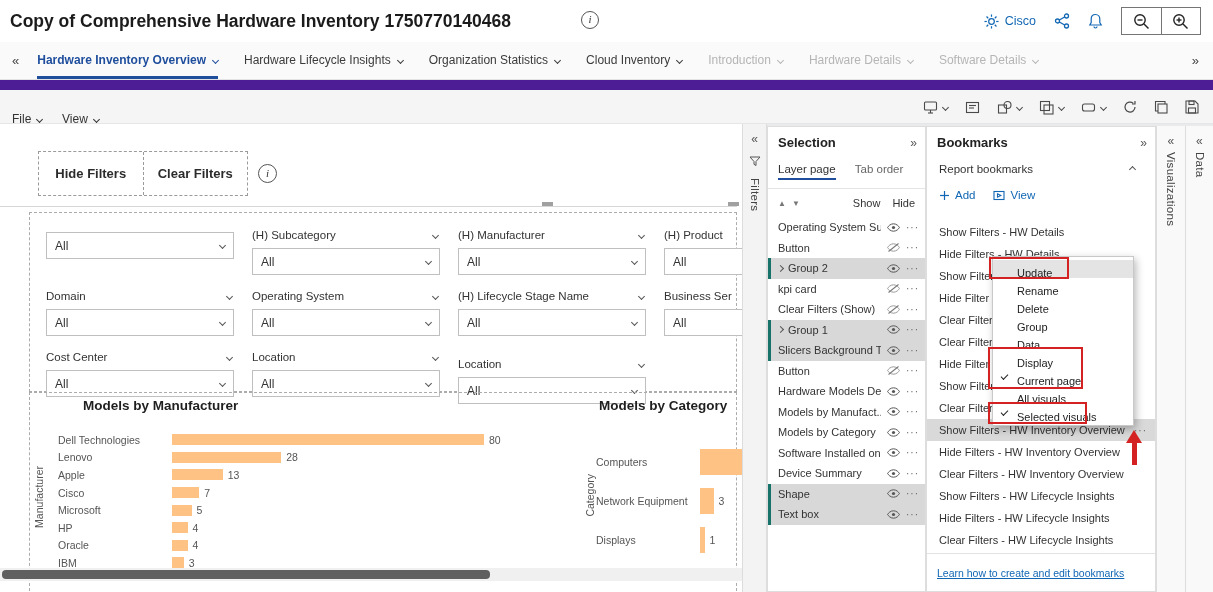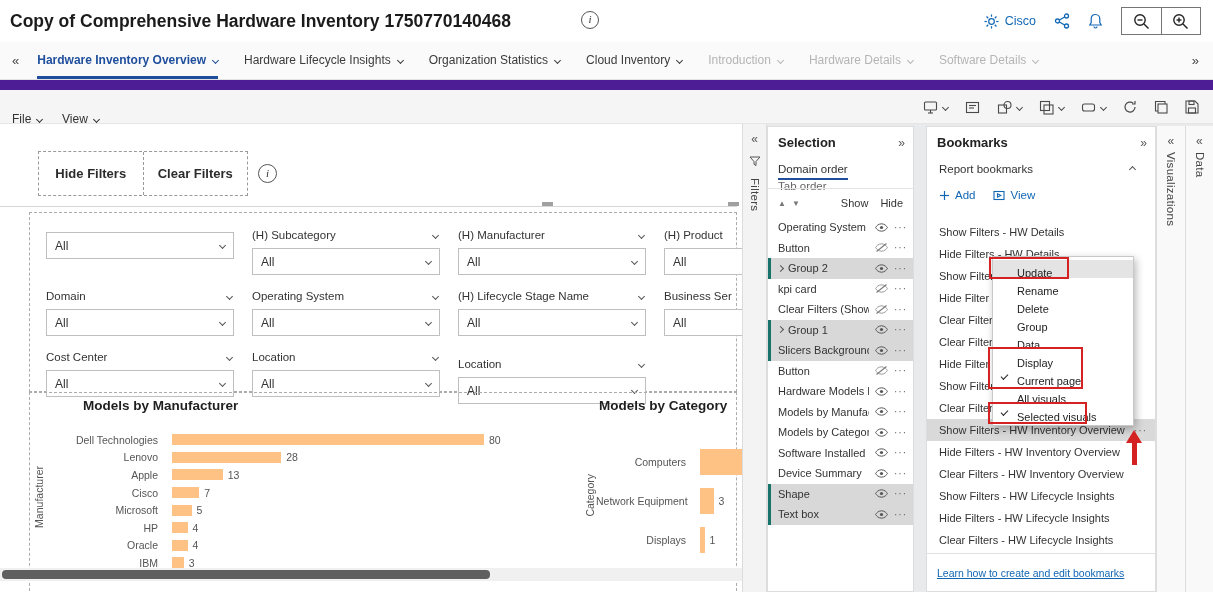--- a/index.html
+++ b/index.html
@@ -59,39 +59,39 @@
   .slicer-head { display:flex; align-items:center; justify-content:space-between; height:16px; color:#333; }
   .slicer-label { font-size:11.5px; white-space:nowrap; }
   .slicer-head .chev { color:#555; margin-right:2px; }
   .slicer-box { margin-top:5px; height:27px; border:1px solid #bfbfbf; background:#fff; display:flex; align-items:center; padding:0 8px; cursor:pointer; }
   .slicer-value { font-size:12px; color:#333; }
   .slicer-box .chev { margin-left:auto; color:#555; }
 
   .chart-title { position:absolute; font-size:13.5px; font-weight:bold; color:#1f1f1f; white-space:nowrap;margin-left:23px; }
   .hbar-rows { position:absolute; left:58px; top:307px; width:470px; }
   .hbar-row { display:flex; align-items:center; height:17.6px; }
-  .hbar-cat { width:114px; text-align:right; padding-right:14px; font-size:10.5px; color:#555; white-space:nowrap; }
+  .hbar-cat { width:114px; text-align:left; padding-right:14px; font-size:10.5px; color:#555; white-space:nowrap; }
   .hbar-bar { height:11px; }
   .hbar-val { margin-left:5px; font-size:10.5px; color:#555; }
   .hbar2-rows { position:absolute; left:596px; top:318px; width:210px; }
   .hbar2-rows .hbar-row { height:39px; }
   .hbar2-rows .hbar-cat { width:104px; }
   .hbar2-rows .hbar-bar { height:26px; }
   .scroll-track { position:absolute; left:0; top:444px; width:743px; height:13px; background:#f0f0f0; }
   .scroll-thumb { position:absolute; left:2px; top:446px; width:488px; height:9px; border-radius:4px; background:#5f5f5f; cursor:grab; }
 
   
   .filters-rail { position:absolute; left:743px; top:0; width:24px; height:468px; background:#f3f3f3; border-right:1px solid #ddd; }
   .rail-chev { position:absolute; top:8px; left:0; width:100%; text-align:center; font-size:12px; color:#555; cursor:pointer; }
   .rail-icon { position:absolute; top:32px; left:6px; }
   .filters-rail .vtext { position:absolute; top:54px; left:6px; }
 
   
   .panel { position:absolute; top:2px; background:#fff; border:1px solid #ddd; height:466px; }
-  .sel-panel { left:767px; width:147px; }
+  .sel-panel { left:767px; width:159px; }
   .panel-head { position:absolute; top:8px; left:10px; font-size:13px; font-weight:bold; color:#222; }
   .panel-collapse { position:absolute; top:9px; right:8px; font-size:12px; color:#555; cursor:pointer; }
   .sel-tabs { position:absolute; top:36px; left:10px; font-size:11.5px; }
   .sel-tab { display:inline-block; margin-right:16px; color:#666; padding-bottom:3px; cursor:pointer; }
   .sel-tab.active { color:#333; border-bottom:2px solid var(--tab-active,#1f4e9d); }
   .sel-div { position:absolute; top:61px; left:0; right:0; border-bottom:1px solid #e5e5e5; }
   .sel-controls { position:absolute; top:64px; left:0; right:0; height:24px; display:flex; align-items:center; padding:0 10px; }
   .tri { font-size:8px; color:#777; cursor:pointer; }
   .tri + .tri { margin-left:6px; }
   .sel-controls .lbl { font-size:11px; color:#333; }
@@ -534,21 +534,21 @@
             <path d="M1 1 h10 l-4 4.5 v4 l-2 -1.2 v-2.8 z"></path>
           </svg>
       </span>
       <span class="vtext">Filters</span>
     </div>
 
     <aside class="panel sel-panel">
       <div class="panel-head">Selection</div>
       <span class="panel-collapse">»</span>
       <div class="sel-tabs">
-        <span class="sel-tab active">Domain order</span>
+        <span class="sel-tab active">Layer page</span>
         <span class="sel-tab">Tab order</span>
       </div>
       <div class="sel-div"></div>
       <div class="sel-controls">
         <span class="tri">▲</span>
         <span class="tri">▼</span>
         <span class="spacer"></span>
         <span class="lbl">Show</span>
         <span class="lbl">Hide</span>
       </div>

